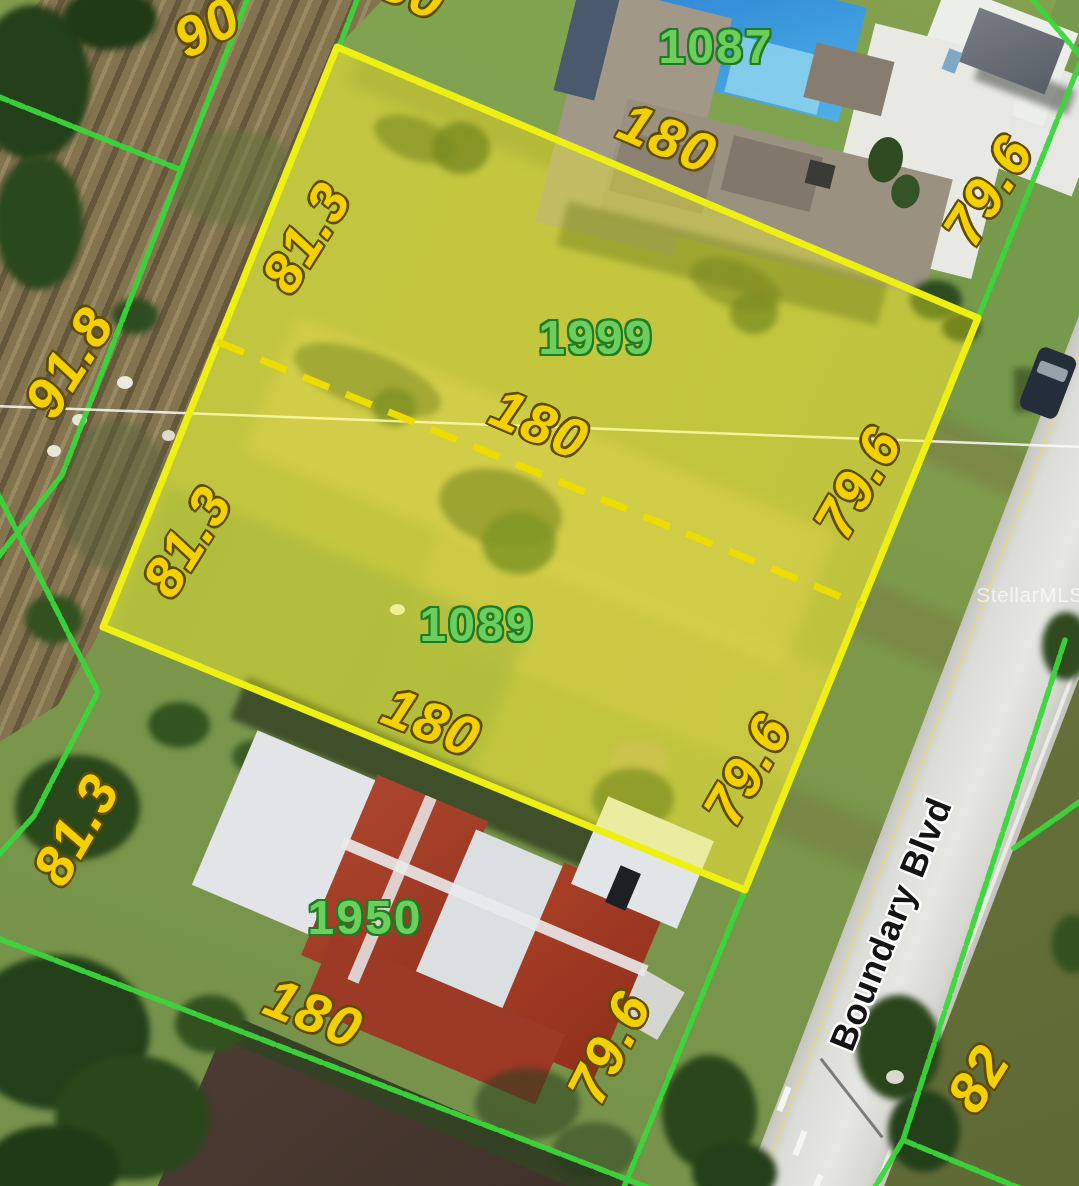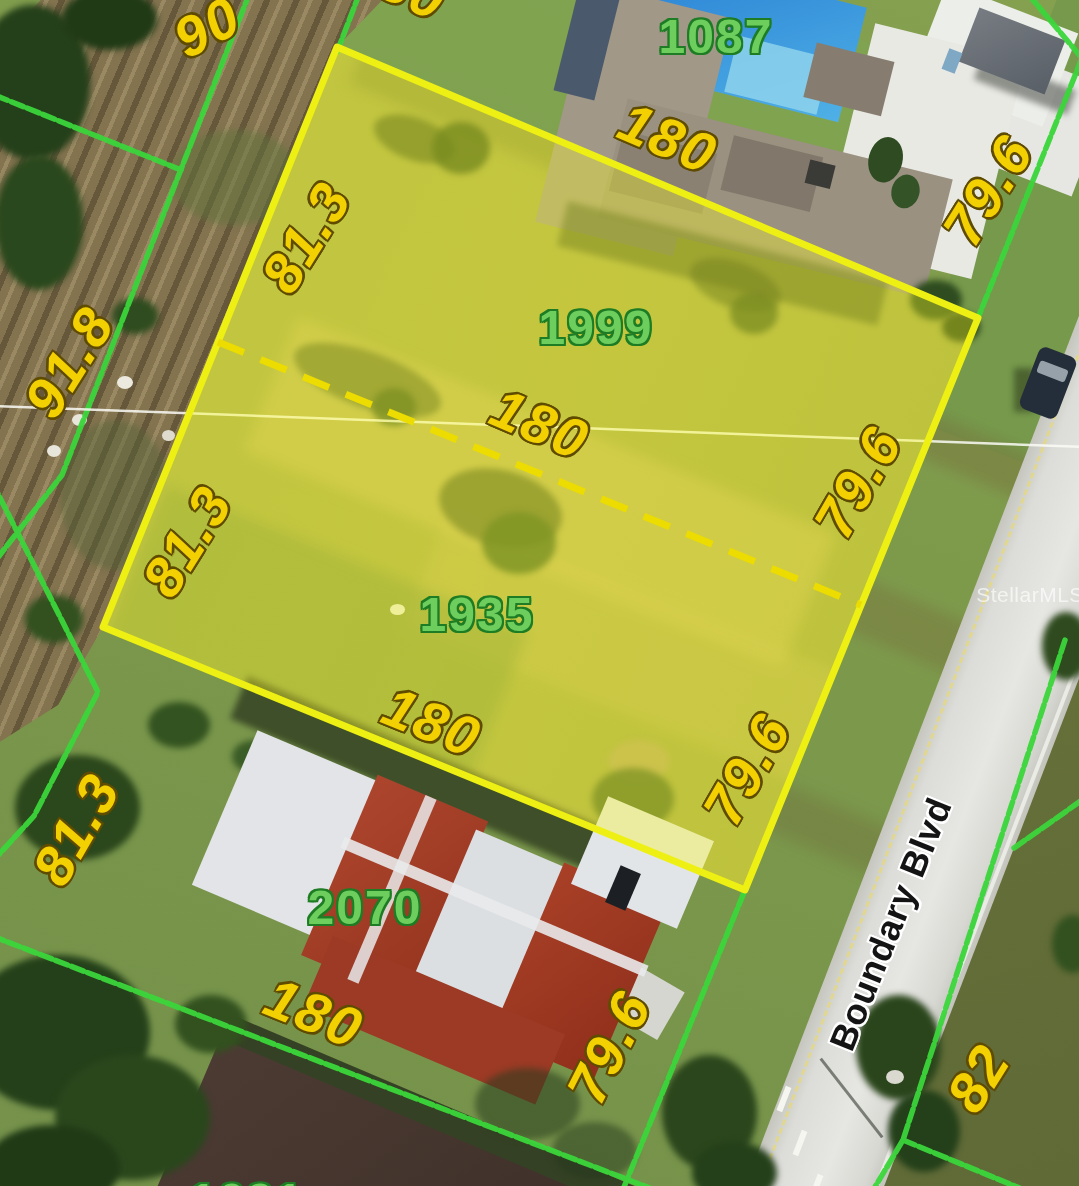--- a/index.html
+++ b/index.html
@@ -14,21 +14,21 @@
   
   .dim{position:absolute;font:bold italic 56px "Liberation Sans",sans-serif;color:#f3d002;
        letter-spacing:2px;white-space:nowrap;z-index:40;
        transform:translate(-50%,-50%) rotate(var(--r,0deg));
        text-shadow:2px 0 0 #5f4c00,-2px 0 0 #5f4c00,0 2px 0 #5f4c00,0 -2px 0 #5f4c00,
                    2px 2px 0 #5f4c00,-2px -2px 0 #5f4c00,2px -2px 0 #5f4c00,-2px 2px 0 #5f4c00;}
   .lot{position:absolute;font:bold 48px "Liberation Sans",sans-serif;color:#6dce5e;
        letter-spacing:2px;white-space:nowrap;z-index:40;
        transform:translate(-50%,-50%) rotate(var(--r,0deg));
        text-shadow:2px 0 0 #1e7d24,-2px 0 0 #1e7d24,0 2px 0 #1e7d24,0 -2px 0 #1e7d24,
-                   2px 2px 0 #1e7d24,-2px -2px 0 #1e7d24,2px -2px 0 #1e7d24,-2px 2px 0 #1e7d24;}
+                   2px 2px 0 #1e7d24,-2px -2px 0 #1e7d24,2px -2px 0 #1e7d24,-2px 2px 0 #1e7d24;margin-top:10px;}
   .street{position:absolute;font:bold 36px "Liberation Sans",sans-serif;color:#141414;
        letter-spacing:1px;white-space:nowrap;z-index:40;
        transform:translate(-50%,-50%) rotate(-68deg);
        text-shadow:2px 0 0 #fff,-2px 0 0 #fff,0 2px 0 #fff,0 -2px 0 #fff,
                    2px 2px 0 #fff,-2px -2px 0 #fff,2px -2px 0 #fff,-2px 2px 0 #fff;}
   .wm{position:absolute;font:400 21px "Liberation Sans",sans-serif;color:rgba(255,255,255,.65);
       letter-spacing:.5px;z-index:45;transform:translate(-50%,-50%);}
 
   
   .dirt{position:absolute;inset:0;z-index:2;
@@ -212,20 +212,20 @@
   <div class="dim" style="left:187px;top:541px;--r:-58deg">81.3</div>
   <div class="dim" style="left:432px;top:722px;--r:22deg">180</div>
   <div class="dim" style="left:747px;top:769px;--r:-60deg">79.6</div>
   <div class="dim" style="left:76px;top:829px;--r:-60deg">81.3</div>
   <div class="dim" style="left:314px;top:1013px;--r:22deg">180</div>
   <div class="dim" style="left:609px;top:1047px;--r:-63deg">79.6</div>
   <div class="dim" style="left:978px;top:1078px;--r:-58deg">82</div>
 
   <div class="lot" style="left:716px;top:36px">1087</div>
   <div class="lot" style="left:596px;top:327px">1999</div>
-  <div class="lot" style="left:477px;top:614px">1935</div>
-  <div class="lot" style="left:365px;top:907px">2070</div>
+  <div class="lot" style="left:477px;top:614px">1089</div>
+  <div class="lot" style="left:365px;top:907px">1950</div>
   <div class="lot" style="left:247px;top:1200px">1091</div>
 
   <div class="street" style="left:891px;top:924px">Boundary Blvd</div>
   <div class="wm" style="left:1030px;top:595px">StellarMLS</div>
 
 </div>
 
 </body></html>

